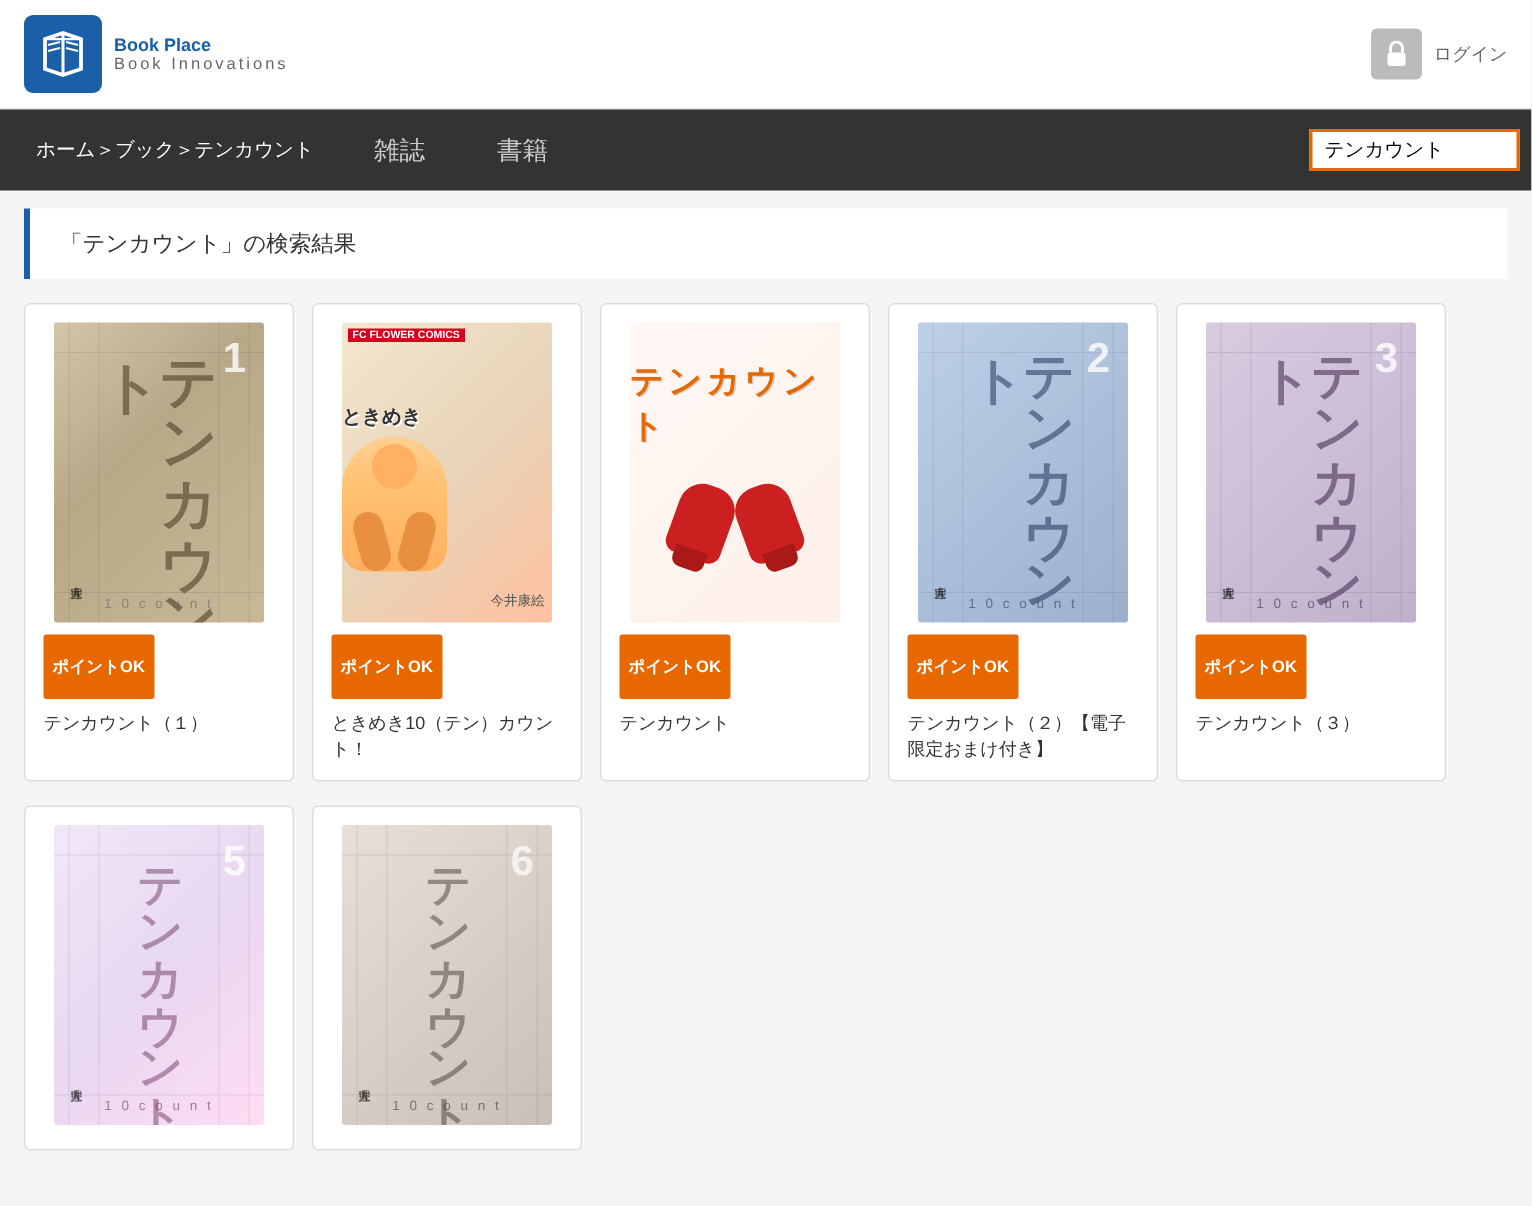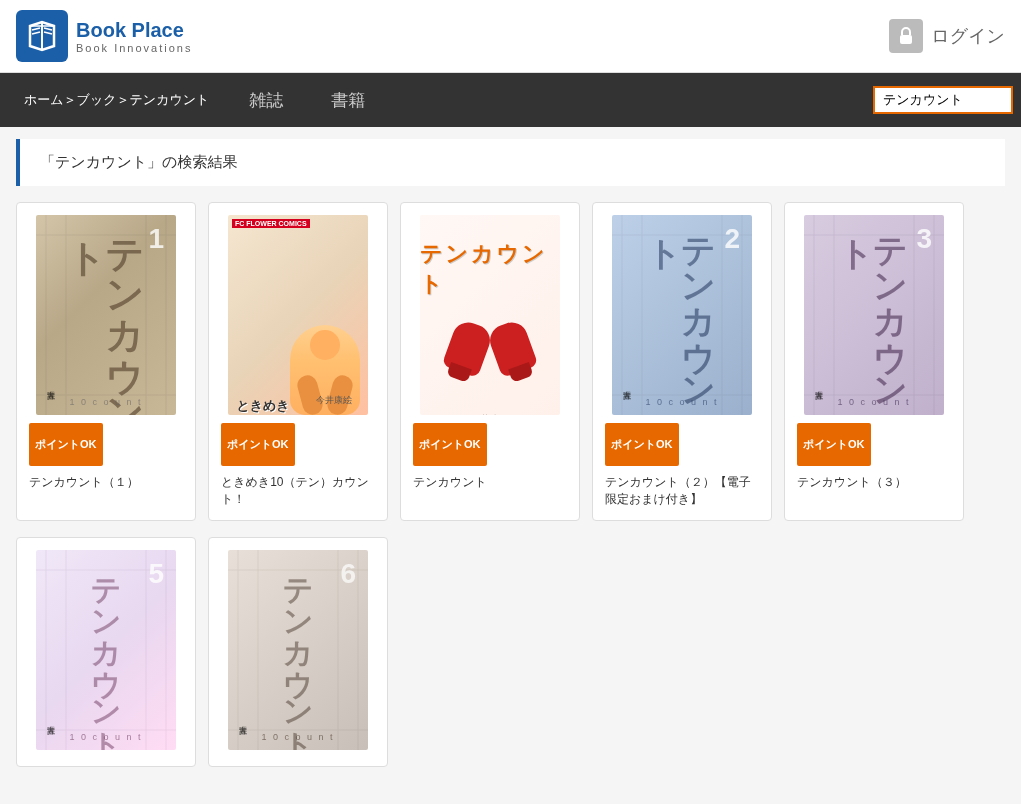--- a/index.html
+++ b/index.html
@@ -24,36 +24,36 @@
       width: 52px;
       height: 52px;
       background: #1a5fa8;
       border-radius: 6px;
       display: flex;
       align-items: center;
       justify-content: center;
     }
     .logo-icon svg { width: 36px; height: 36px; }
     .logo-text-area { display: flex; flex-direction: column; }
-    .logo-text-top { font-size: 20px; font-weight: bold; color: #1a5fa8; line-height: 1.2; }
+    .logo-text-top { font-size: 12px; font-weight: bold; color: #1a5fa8; line-height: 1.2; }
     .logo-text-bottom { font-size: 11px; color: #666; letter-spacing: 2px; }
     .login-area {
       display: flex;
       align-items: center;
       gap: 8px;
     }
     .lock-icon-btn {
       width: 34px; height: 34px;
       background: #bbb;
       border-radius: 4px;
       display: flex; align-items: center; justify-content: center;
       cursor: pointer;
     }
     .login-btn {
-      font-size: 18px;
+      font-size: 12px;
       color: #666;
       background: none;
       border: none;
       cursor: pointer;
     }
 
     
     .navbar {
       background: #333;
       display: flex;
@@ -255,31 +255,31 @@
         <span style="position:absolute;bottom:8px;font-size:9px;color:rgba(100,100,100,0.6);letter-spacing:2px;">1 0 c o u n t</span>
       </div>
     </div>
     <div class="points-badge">ポイントOK</div>
     <div class="book-title">テンカウント（１）</div>
   </div>
 
   <div class="book-card">
     <div class="book-cover cover-2">
       <div style="position:absolute;top:4px;left:4px;background:#d4001e;color:#fff;font-size:7px;padding:1px 3px;font-weight:bold;z-index:2;">FC FLOWER COMICS</div>
-      <div style="position:absolute;top:0;left:0;right:0;bottom:0;display:flex;align-items:flex-end;justify-content:center;">
+      <div style="position:absolute;top:0;left:0;right:0;bottom:0;display:flex;flex-direction:column;align-items:flex-start;justify-content:center;">
         <div style="text-align:center;margin-top:20px;">
           <div style="font-size:13px;font-weight:bold;color:#333;text-shadow:1px 1px 0 #fff;">ときめき</div>
         </div>
 
         <div style="width:70px;height:90px;background:linear-gradient(180deg,#ffd090 0%,#ffc070 40%,#ffb060 100%);border-radius:35px 35px 15px 15px;margin-top:4px;position:relative;overflow:hidden;">
           <div style="position:absolute;top:5px;left:50%;transform:translateX(-50%);width:30px;height:30px;background:#ffb060;border-radius:50%;"></div>
           <div style="position:absolute;bottom:0;left:10px;width:20px;height:40px;background:#e89040;border-radius:10px;transform:rotate(-15deg);"></div>
           <div style="position:absolute;bottom:0;right:10px;width:20px;height:40px;background:#e89040;border-radius:10px;transform:rotate(15deg);"></div>
         </div>
-        <div style="position:absolute;bottom:8px;right:16px;font-size:9px;color:#555;">今井康絵</div>
+        <div style="position:absolute;bottom:8px;right:5px;font-size:9px;color:#555;">今井康絵</div>
       </div>
     </div>
     <div class="points-badge">ポイントOK</div>
     <div class="book-title">ときめき10（テン）カウント！</div>
   </div>
 
   <div class="book-card">
     <div class="book-cover cover-3" style="background:linear-gradient(135deg,#fff8f5 0%,#fff0ea 100%);">
       <div style="position:absolute;top:0;left:0;right:0;bottom:0;display:flex;flex-direction:column;align-items:center;justify-content:flex-start;padding-top:24px;">
         <div style="font-size:22px;font-weight:bold;color:#e86800;letter-spacing:3px;text-shadow:1px 1px 0 #ccc;">テンカウント</div>

